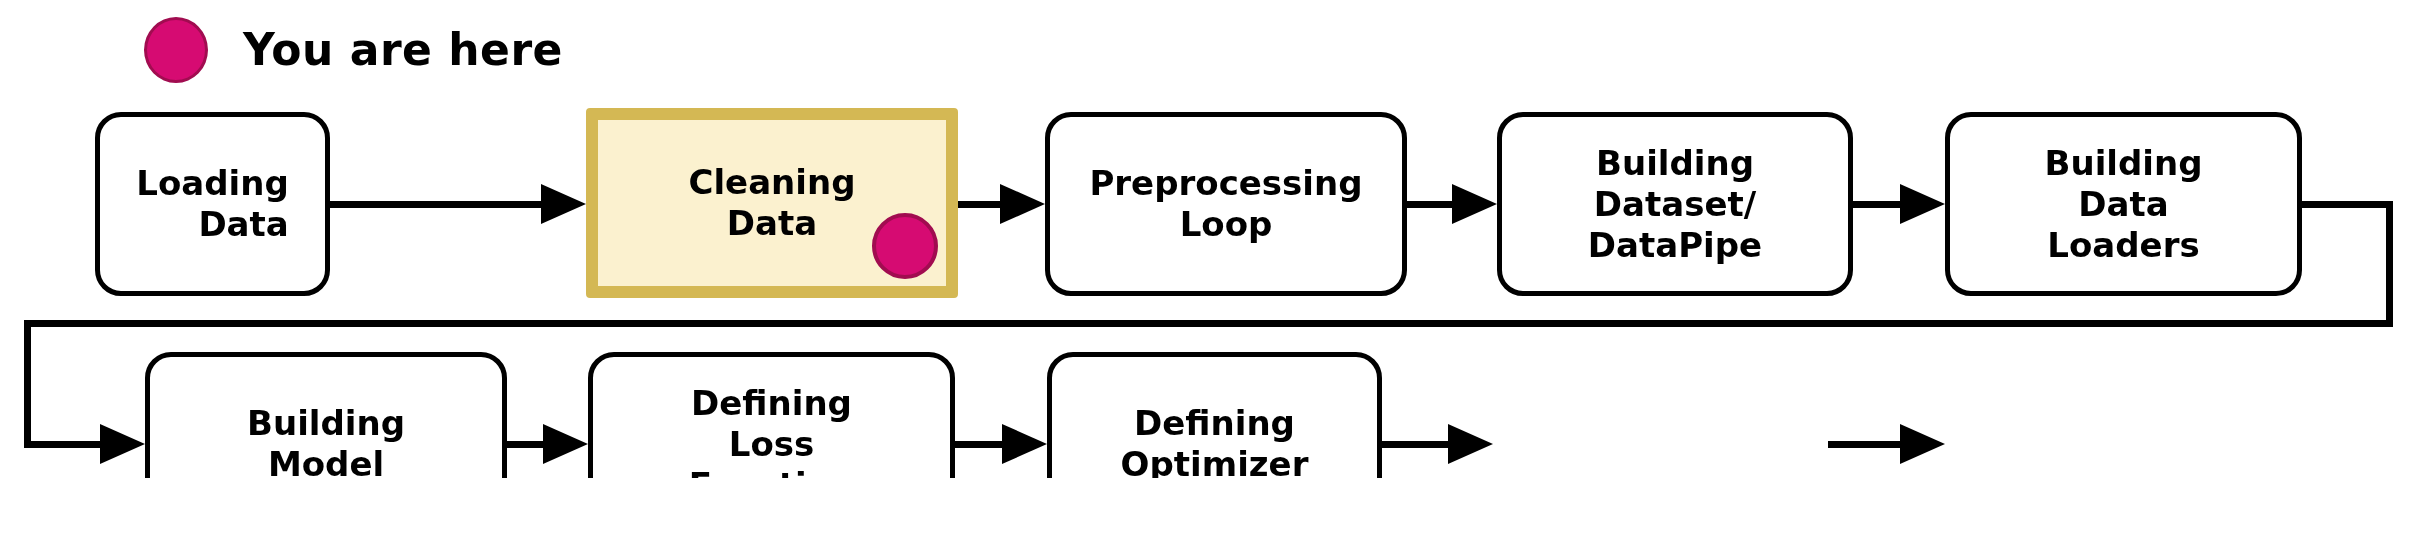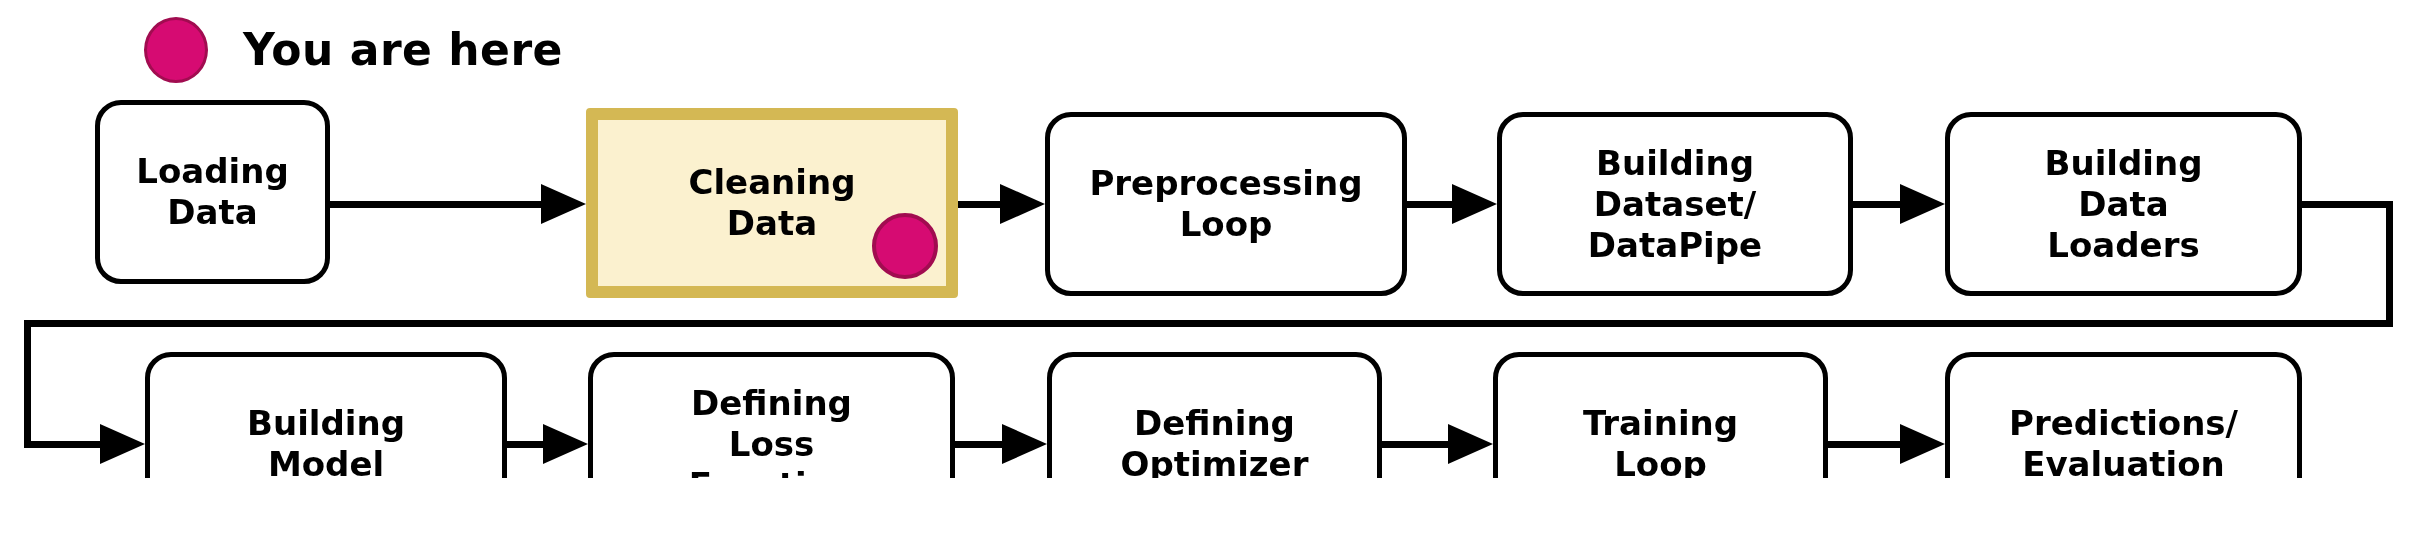--- a/index.html
+++ b/index.html
@@ -63,21 +63,21 @@
   }
 </style>
 </head>
 <body>
 
 <div class="canvas">
 
   <div class="legend-marker"></div>
   <div class="legend-label">You are here</div>
 
-  <div class="node" style="left:95px;top:100px;width:235px;height:184px;">Loading
+  <div class="node" style="left:95px;top:112px;width:235px;height:184px;text-align:right;">Loading
 Data</div>
 
   <div class="node highlight" style="left:586px;top:108px;width:372px;height:190px;">Cleaning
 Data</div>
   <div class="here-dot"></div>
 
   <div class="node" style="left:1045px;top:112px;width:362px;height:184px;">Preprocessing
 Loop</div>
 
   <div class="node" style="left:1497px;top:112px;width:356px;height:184px;">Building
@@ -91,25 +91,21 @@
   <div class="node" style="left:145px;top:352px;width:362px;height:184px;">Building
 Model</div>
 
   <div class="node" style="left:588px;top:352px;width:367px;height:184px;">Defining
 Loss
 Function</div>
 
   <div class="node" style="left:1047px;top:352px;width:335px;height:184px;">Defining
 Optimizer</div>
 
-  <div class="node" style="left:1493px;top:352px;width:335px;height:184px;">Training
-Loop</div>
 
-  <div class="node" style="left:1945px;top:352px;width:357px;height:184px;">Predictions/
-Evaluation</div>
 
   <div class="shaft" style="left:330px;top:201px;width:215px;"></div>
   <div class="head" style="left:541px;top:184px;"></div>
 
   <div class="shaft" style="left:958px;top:201px;width:47px;"></div>
   <div class="head" style="left:1000px;top:184px;"></div>
 
   <div class="shaft" style="left:1407px;top:201px;width:50px;"></div>
   <div class="head" style="left:1452px;top:184px;"></div>
 

